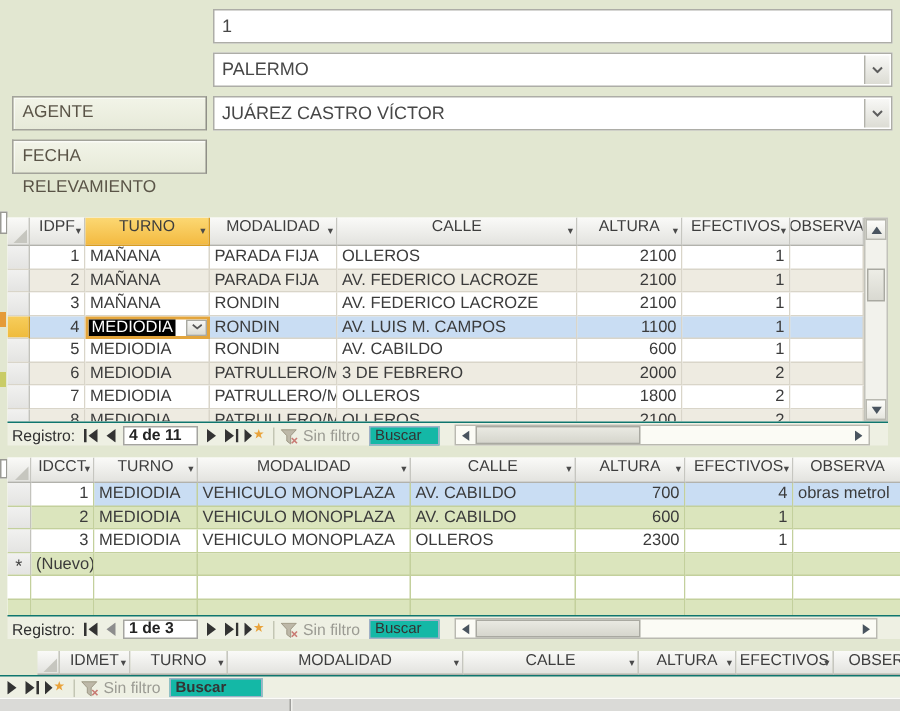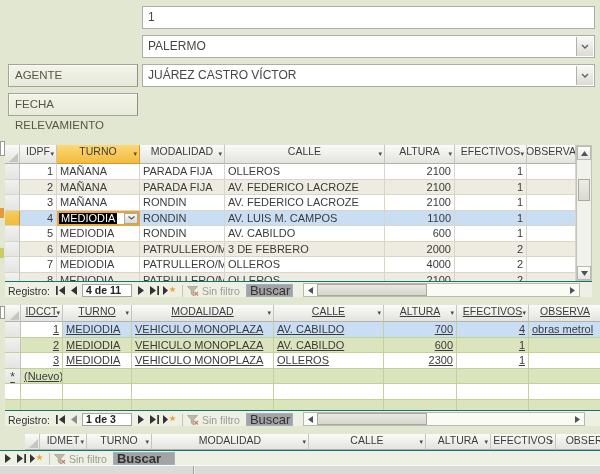--- a/index.html
+++ b/index.html
@@ -107,22 +107,22 @@
   .nlab { margin:0 4px 0 3px; }
   .nb { flex:none; width:13px; height:13px; display:flex; align-items:center; justify-content:center; }
   .cnt {
     flex:none; width:50px; height:13px; background:#fff; border:1px solid #a5a5a0;
     font-weight:bold; font-size:10.5px; line-height:11px; padding-left:3px; color:#222;
     margin:0 2px;
   }
   .vsep { flex:none; width:1px; height:12px; background:#c3c6b4; margin:0 4px; }
   .filterbtn { display:flex; align-items:center; gap:3px; color:#9b9b93; }
   .search {
-    flex:none; width:47px; height:13px; background:#a3a3a3; border:1px solid #9fb0c6;
-    font-size:13px; line-height:11px; padding-left:3px; color:#333; margin-left:6px;
+    flex:none; width:47px; height:13px; background:#14b8a6; border:1px solid #9fb0c6;
+    font-size:10px; line-height:11px; padding-left:3px; color:#333; margin-left:6px;
   }
   .hscroll { position:absolute; top:1px; height:14px; display:flex; align-items:center;
     background:#fbfbf5; border:1px solid #b9b9b0; }
   .sb-btn { flex:none; width:13px; height:12px; display:flex; align-items:center; justify-content:center; }
   .sb-track { flex:1; height:12px; position:relative; }
   .sb-thumb { position:absolute; left:0; top:0; width:110px; height:12px;
     background:linear-gradient(#e9e9e2,#d6d6cd); border:1px solid #a9a9a1; }
 
   
   .status { position:absolute; left:0; top:465px; width:600px; height:9px;
@@ -270,21 +270,21 @@
     <div class="c num bg-be w5">2000</div>
     <div class="c num bg-be w6">2</div>
     <div class="c bg-be w7"></div>
   </div>
   <div class="r">
     <div class="c rs w0"></div>
     <div class="c num bg-w w1">7</div>
     <div class="c bg-w w2">MEDIODIA</div>
     <div class="c bg-w w3">PATRULLERO/MOVIL</div>
     <div class="c bg-w w4">OLLEROS</div>
-    <div class="c num bg-w w5">4000</div>
+    <div class="c num bg-w w5">1800</div>
     <div class="c num bg-w w6">2</div>
     <div class="c bg-w w7"></div>
   </div>
   <div class="r">
     <div class="c rs w0"></div>
     <div class="c num bg-be w1">8</div>
     <div class="c bg-be w2">MEDIODIA</div>
     <div class="c bg-be w3">PATRULLERO/MOVIL</div>
     <div class="c bg-be w4">OLLEROS</div>
     <div class="c num bg-be w5">2100</div>
@@ -357,21 +357,21 @@
         <span class="sb-thumb"></span>
       </span>
     <span class="sb-btn">
       <svg width="5" height="7" viewBox="0 0 5 7">
           <polygon points="0,0 5,3.5 0,7" fill="#49545f"></polygon>
         </svg>
     </span>
   </span>
 </div>
 
-<div class="ds t2" style="top:305px;width:595px;height:105px;text-decoration:underline;">
+<div class="ds t2" style="top:305px;width:595px;height:105px;">
   <div class="hrow" style="height:17px;">
     <div class="h corner w0">
         <span class="tri"></span>
       </div>
     <div class="h w1">
         <span>IDCCT</span>
         <span class="dd">▾</span>
       </div>
     <div class="h w2">
         <span>TURNO</span>

